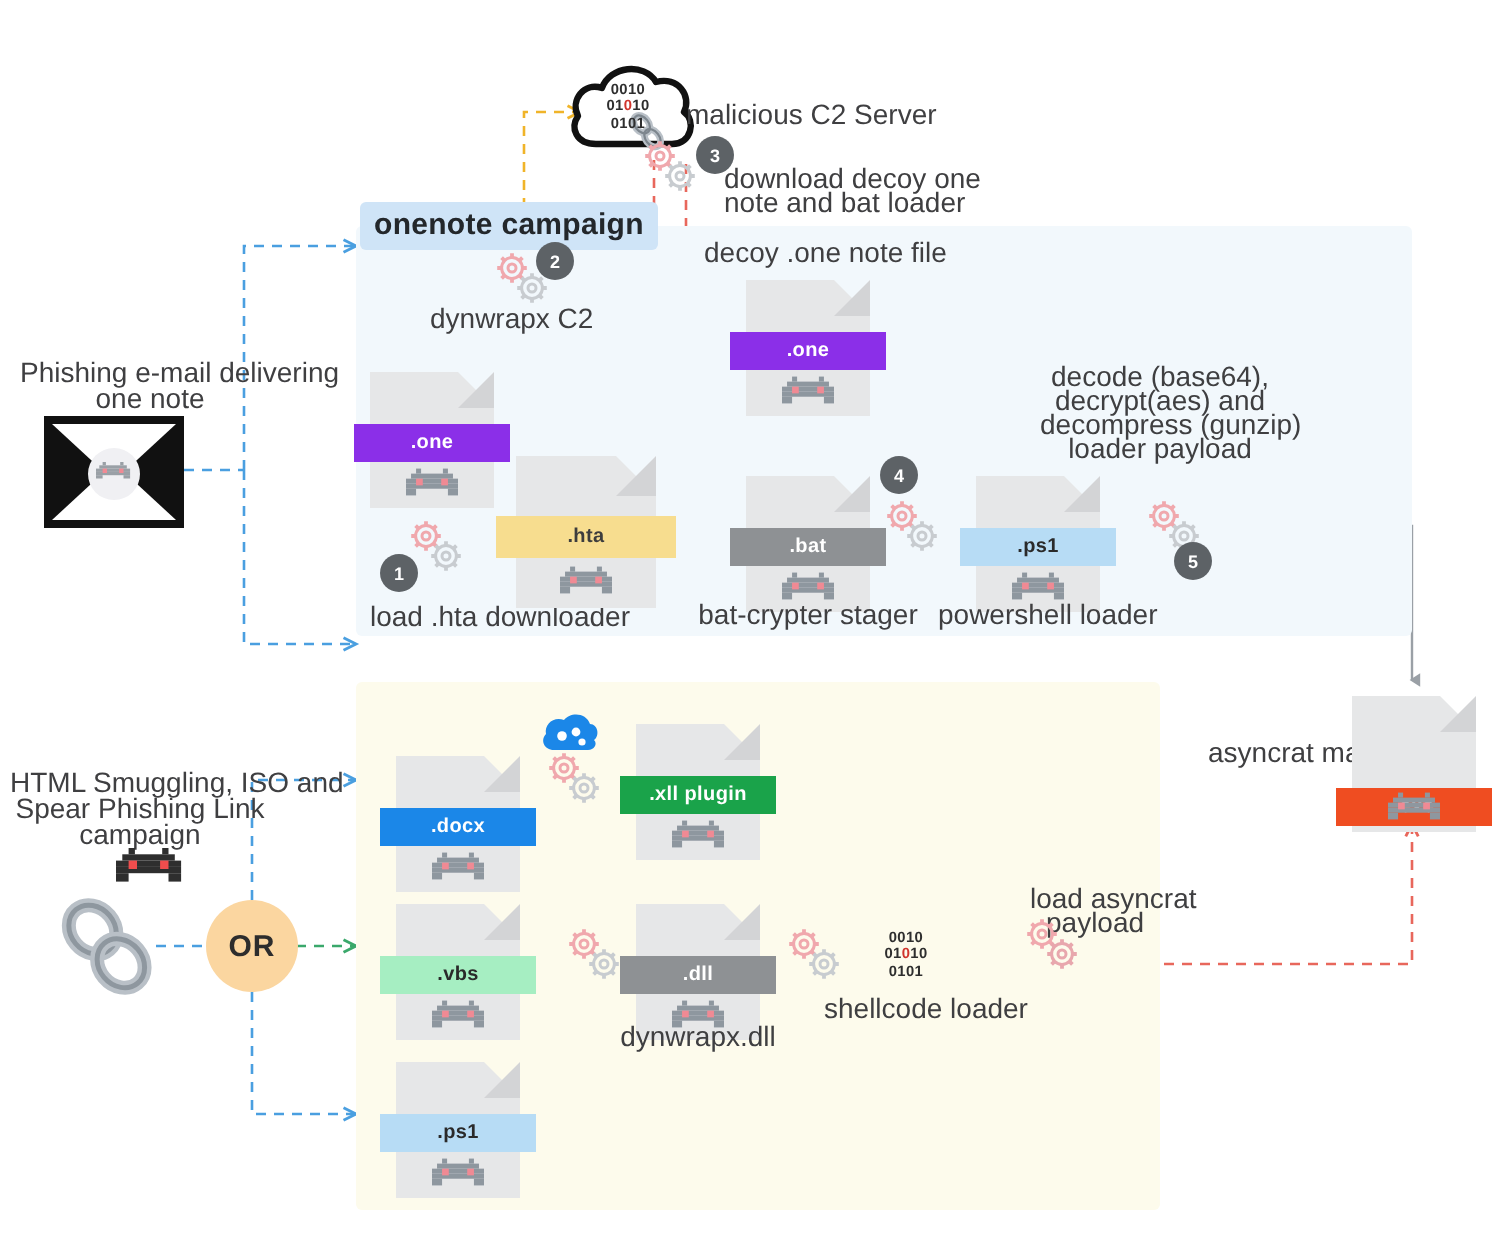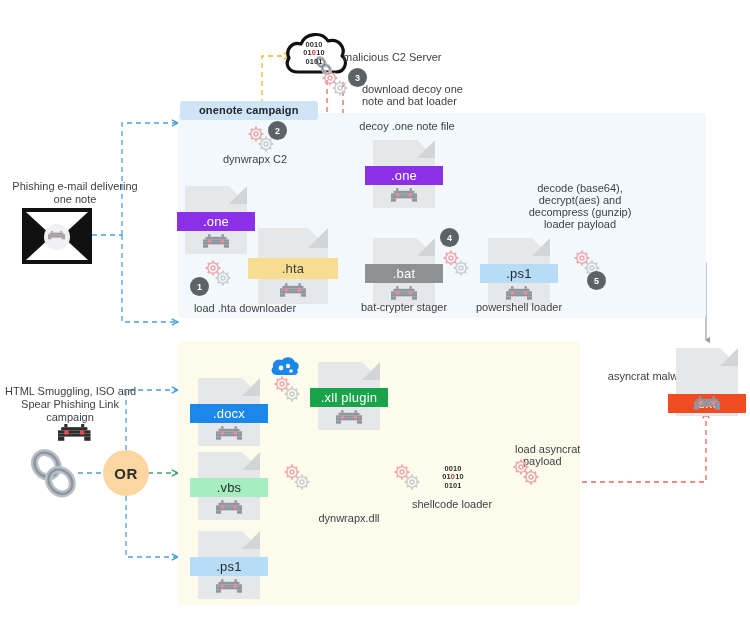--- a/index.html
+++ b/index.html
@@ -10,50 +10,50 @@
   }
   #stage{position:absolute;inset:0;width:750px;height:617px;}
   svg.layer{position:absolute;left:0;top:0;width:750px;height:617px;pointer-events:none;}
   .abs{position:absolute;}
 
   
   .panel{position:absolute;border-radius:3px;}
   .panel-onenote{background:#f2f8fc;}
   .panel-html{background:#fdfbec;}
   .panel-tag{
-    position:absolute;font-size:11px;font-weight:bold;color:#23272b;
-    padding:3px 19px 4px;border-radius:3px;white-space:nowrap;letter-spacing:.15px;
+    position:absolute;font-size:15px;font-weight:bold;color:#23272b;
+    padding:3px 7px 4px;border-radius:3px;white-space:nowrap;letter-spacing:.15px;
   }
   .tag-onenote{background:#cfe4f7;}
   .tag-html{background:#fbeec4;}
 
   
   .file{position:absolute;width:62px;height:68px;}
   .file .body{
     position:absolute;left:0;top:0;width:62px;height:68px;
     background:#e6e7e8;
     clip-path:polygon(0 0, 44px 0, 62px 18px, 62px 68px, 0 68px);
   }
   .file .fold{
     position:absolute;right:0;top:0;width:18px;height:18px;background:#d3d4d6;
     clip-path:polygon(0 0,100% 100%,0 100%);
     transform:scaleX(-1);
   }
   .file .label{
     position:absolute;left:-8px;top:26px;width:78px;height:19px;
     display:flex;align-items:center;justify-content:center;
-    font-size:13px;font-weight:normal;color:#fff;letter-spacing:.2px;
+    font-size:10px;font-weight:bold;color:#fff;letter-spacing:.2px;
   }
   .file.big{width:70px;height:56px;}
   .file.big .body{width:70px;height:76px;clip-path:polygon(0 0, 50px 0, 70px 20px, 70px 76px, 0 76px);}
   .file.big .fold{width:20px;height:20px;}
   .file.big .label{left:-10px;top:30px;width:90px;height:21px;}
   .invader{position:absolute;left:50%;transform:translateX(-50%);}
 
-  .caption{position:absolute;font-size:11px;color:#3f3f41;text-align:center;line-height:12px;white-space:nowrap;}
+  .caption{position:absolute;font-size:14px;color:#3f3f41;text-align:center;line-height:12px;white-space:nowrap;}
 
   
   .or-bubble{
     position:absolute;width:46px;height:46px;border-radius:50%;background:#fbd6a0;
     display:flex;align-items:center;justify-content:center;
     font-size:15px;font-weight:bold;color:#2d2d2d;letter-spacing:.5px;
   }
   
   .step{
     position:absolute;width:19px;height:19px;border-radius:50%;background:#5d6266;
@@ -473,20 +473,36 @@
         </g>
       </g>
     <g fill="none" stroke="#c8ccd0" stroke-width="1.5">
         <circle cx="20" cy="20" r="5.2"></circle>
         <circle cx="20" cy="20" r="2"></circle>
       <g stroke-width="1.9">
           <path d="M20,12.6 v2.2M20,25.2 v2.2M12.6,20 h2.2M25.2,20 h2.2M14.8,14.8 l1.5,1.5M23.7,23.7 l1.5,1.5M25.2,14.8 l-1.5,1.5M16.3,23.7 l-1.5,1.5"></path>
         </g>
       </g>
   </svg>
+  <div class="file" style="left:318px;top:452px;">
+    <div class="body"></div>
+    <div class="fold"></div>
+    <div class="label" style="background:#8e9194;">.dll</div>
+    <svg class="invader" style="top:47px;width:26px;height:16px;" viewBox="0 0 31 16">
+      <rect x="6" y="0" width="3" height="3" fill="#8e979f"></rect>
+        <rect x="22" y="0" width="3" height="3" fill="#8e979f"></rect>
+      <rect x="3" y="3" width="25" height="3" fill="#8e979f"></rect>
+      <rect x="0" y="6" width="31" height="3" fill="#8e979f"></rect>
+        <rect x="0" y="9" width="31" height="3" fill="#8e979f"></rect>
+      <rect x="6" y="6" width="4" height="4" fill="#f08a94"></rect>
+        <rect x="21" y="6" width="4" height="4" fill="#f08a94"></rect>
+      <rect x="0" y="12" width="6" height="4" fill="#8e979f"></rect>
+        <rect x="25" y="12" width="6" height="4" fill="#8e979f"></rect>
+    </svg>
+  </div>
   <div class="caption" style="left:308px;top:512px;width:82px;">dynwrapx.dll</div>
 
   <svg class="abs" style="left:392px;top:462px;width:30px;height:30px;">
     <g fill="none" stroke="#f0a8ad" stroke-width="1.5">
         <circle cx="10" cy="10" r="5.2"></circle>
         <circle cx="10" cy="10" r="2"></circle>
       <g stroke-width="1.9">
           <path d="M10,2.6 v2.2M10,15.2 v2.2M2.6,10 h2.2M15.2,10 h2.2M4.8,4.8 l1.5,1.5M13.7,13.7 l1.5,1.5M15.2,4.8 l-1.5,1.5M6.3,13.7 l-1.5,1.5"></path>
         </g>
       </g>

